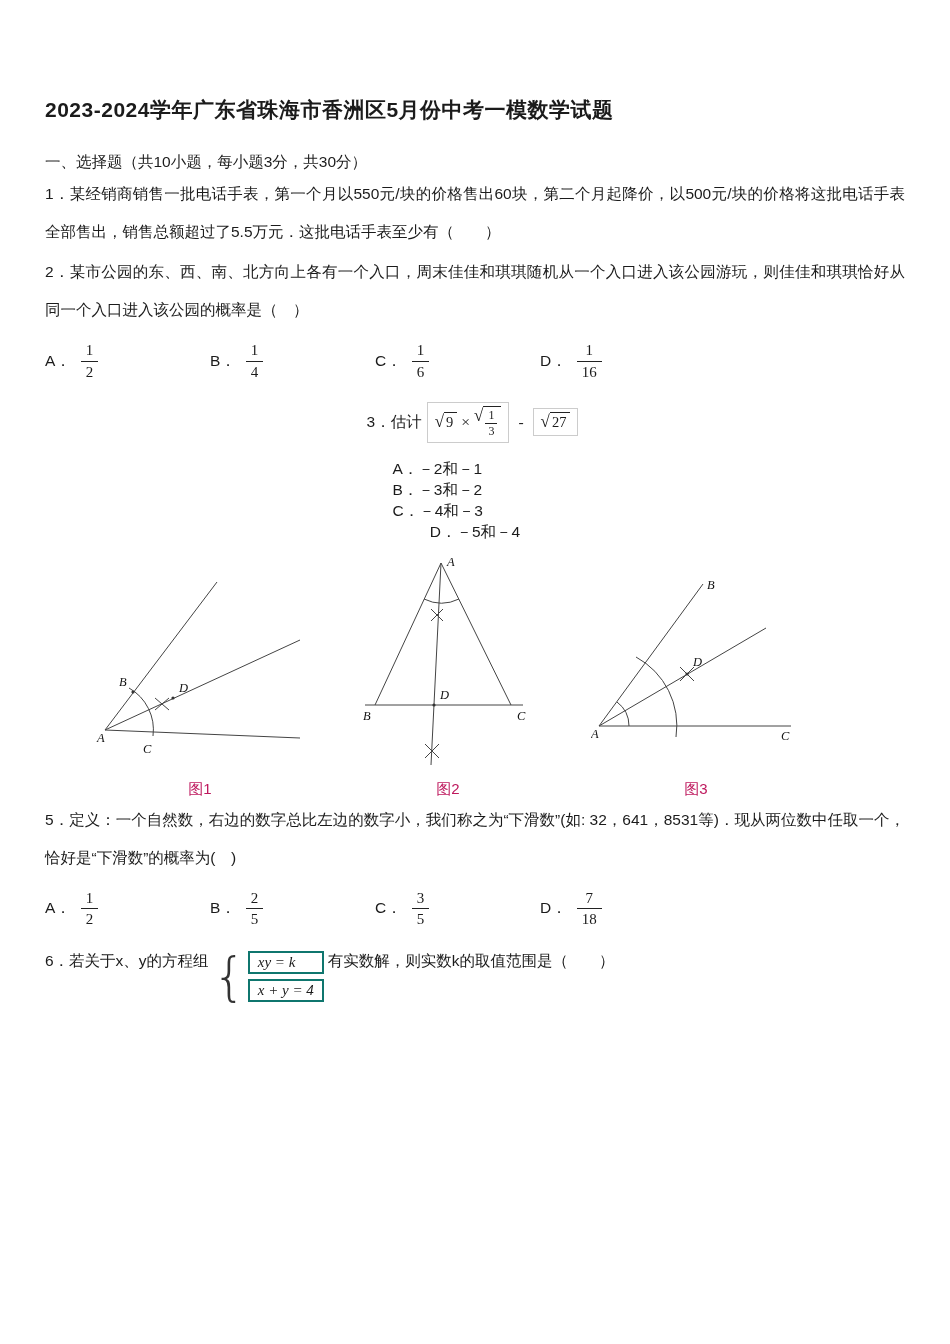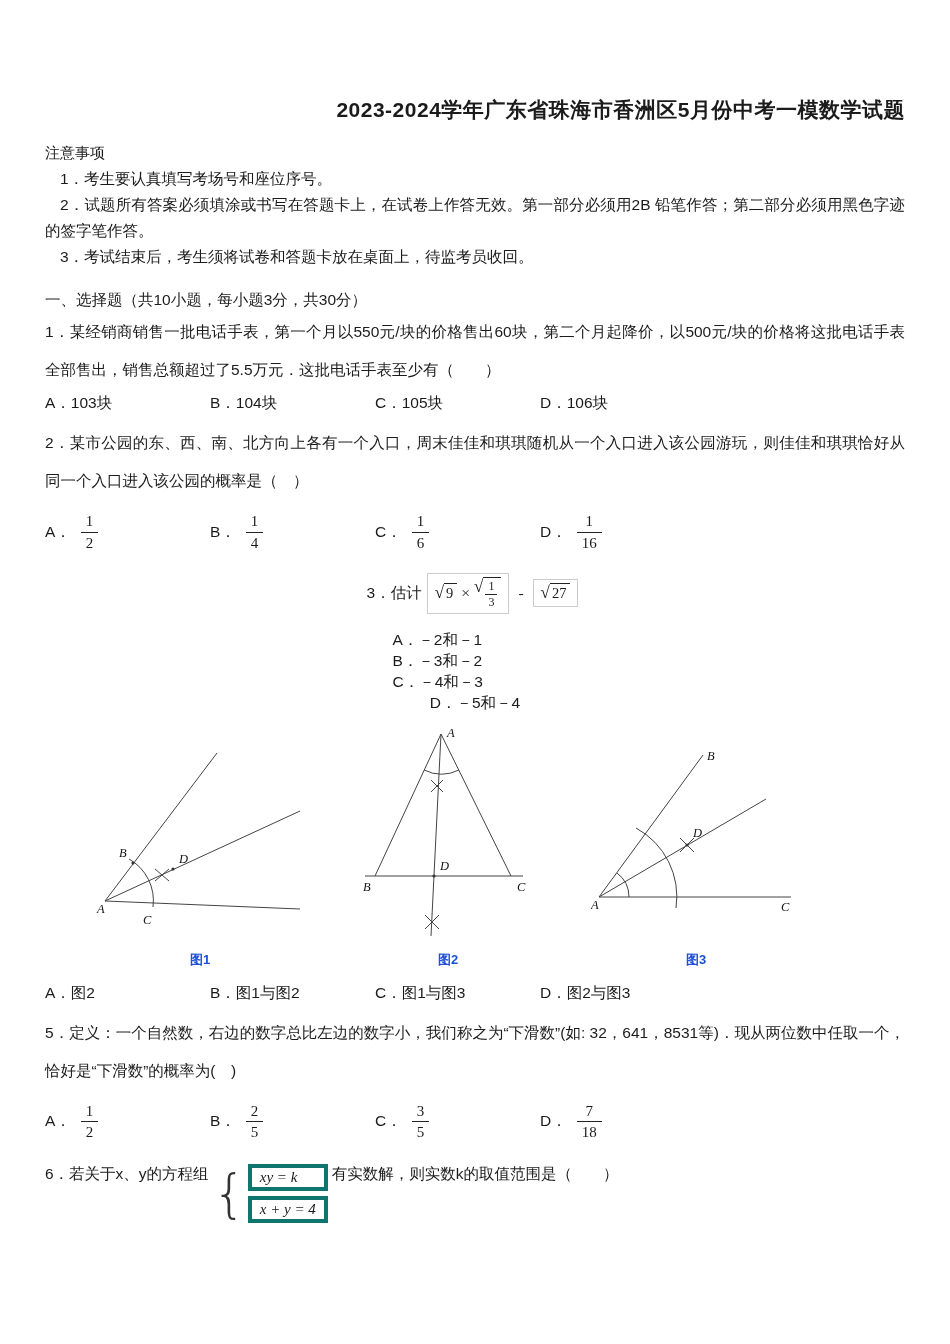--- a/index.html
+++ b/index.html
@@ -4,22 +4,22 @@
 <style>
   * { margin:0; padding:0; box-sizing:border-box; }
   html,body { background:#ffffff; }
   body {
     width:950px; height:1344px; overflow:hidden; position:relative;
     font-family:"Liberation Sans", sans-serif; color:#1b1b1b;
   }
   .page { padding:96px 45px 0 45px; }
 
   .title {
-    text-align:right; font-size:21px; font-weight:bold;
-    margin-bottom:20px; letter-spacing:0.5px;
+    text-align:left; font-size:21px; font-weight:bold;
+    margin-bottom:28px; letter-spacing:0.5px;
   }
 
   .notice-heading { font-size:15px; margin-bottom:3px; }
   .notice-item {
     font-size:15.5px; line-height:26px; text-align:justify; text-indent:15px;
   }
 
   .section-heading { font-size:15.5px; margin-top:20px; margin-bottom:2px; }
 
   .qtext {
@@ -56,59 +56,47 @@
   .rsign { font-size:17px; line-height:1.15; }
   .rbody { border-top:1px solid #222; padding:1px 4px 0 2px; line-height:1.2; font-size:14.5px; }
   .rbody-frac { display:inline-flex; align-items:center; }
   .mop { margin:0 4px; font-family:"Liberation Serif", serif; }
 
   .figure-row {
     display:flex; align-items:flex-end; margin:8px 0 0 50px; gap:58px;
   }
   .figure { display:flex; flex-direction:column; align-items:center; }
   .figure svg { display:block; }
-  .figure-caption { font-size:13px; color:#1d4ed8; margin-top:2px;font-weight:bold; }
+  .figure-caption { font-size:15px; color:#be185d; margin-top:2px; }
   svg text { font-family:"Liberation Serif", serif; font-style:italic; font-size:12.5px; fill:#111; }
 
   .system { display:inline-flex; align-items:center; margin:0 4px; }
   .brace {
     font-size:52px; font-weight:200; line-height:0.85;
     font-family:"DejaVu Sans", sans-serif; margin-right:2px; color:#333;
   }
   .eqs { display:flex; flex-direction:column; gap:5px; }
   .eq {
-    border:4px solid #0f766e; padding:1px 8px;
+    border:2px solid #0f766e; padding:1px 8px;
     font-family:"Liberation Serif", serif; font-style:italic; font-size:15px;
   }
   .q6row { display:flex; align-items:flex-start; font-size:15.5px; margin-top:22px; }
 </style>
 </head>
 <body>
 
 <div class="page">
 
   <div class="title">2023-2024学年广东省珠海市香洲区5月份中考一模数学试题</div>
 
-  <div>
-    <div class="notice-heading">注意事项</div>
-    <div class="notice-item">1．考生要认真填写考场号和座位序号。</div>
-    <div class="notice-item">2．试题所有答案必须填涂或书写在答题卡上，在试卷上作答无效。第一部分必须用2B 铅笔作答；第二部分必须用黑色字迹的签字笔作答。</div>
-    <div class="notice-item">3．考试结束后，考生须将试卷和答题卡放在桌面上，待监考员收回。</div>
-  </div>
 
   <div class="section-heading">一、选择题（共10小题，每小题3分，共30分）</div>
 
   <div class="qblock">
     <div class="qtext">1．某经销商销售一批电话手表，第一个月以550元/块的价格售出60块，第二个月起降价，以500元/块的价格将这批电话手表全部售出，销售总额超过了5.5万元．这批电话手表至少有（　　）</div>
-    <div class="opts">
-      <span class="opt">A．103块</span>
-      <span class="opt">B．104块</span>
-      <span class="opt">C．105块</span>
-      <span class="opt">D．106块</span>
-    </div>
   </div>
 
   <div class="qblock">
     <div class="qtext">2．某市公园的东、西、南、北方向上各有一个入口，周末佳佳和琪琪随机从一个入口进入该公园游玩，则佳佳和琪琪恰好从同一个入口进入该公园的概率是（　）</div>
     <div class="opts fracrow">
       <span class="opt opt-frac">
         <span>A．</span>
         <span class="frac">
             <span class="num">1</span>
             <span class="den">2</span>
@@ -234,26 +222,20 @@
           <text x="0" y="160">A</text>
           <text x="116" y="11">B</text>
           <text x="190" y="162">C</text>
           <text x="102" y="88">D</text>
         </svg>
         <div class="figure-caption">图3</div>
       </div>
 
     </div>
 
-    <div class="opts" style="margin-top:14px;">
-      <span class="opt">A．图2</span>
-      <span class="opt">B．图1与图2</span>
-      <span class="opt">C．图1与图3</span>
-      <span class="opt">D．图2与图3</span>
-    </div>
   </div>
 
   <div class="qblock">
     <div class="qtext">5．定义：一个自然数，右边的数字总比左边的数字小，我们称之为“下滑数”(如: 32，641，8531等)．现从两位数中任取一个，恰好是“下滑数”的概率为(　)</div>
     <div class="opts fracrow">
       <span class="opt opt-frac">
         <span>A．</span>
         <span class="frac">
             <span class="num">1</span>
             <span class="den">2</span>

